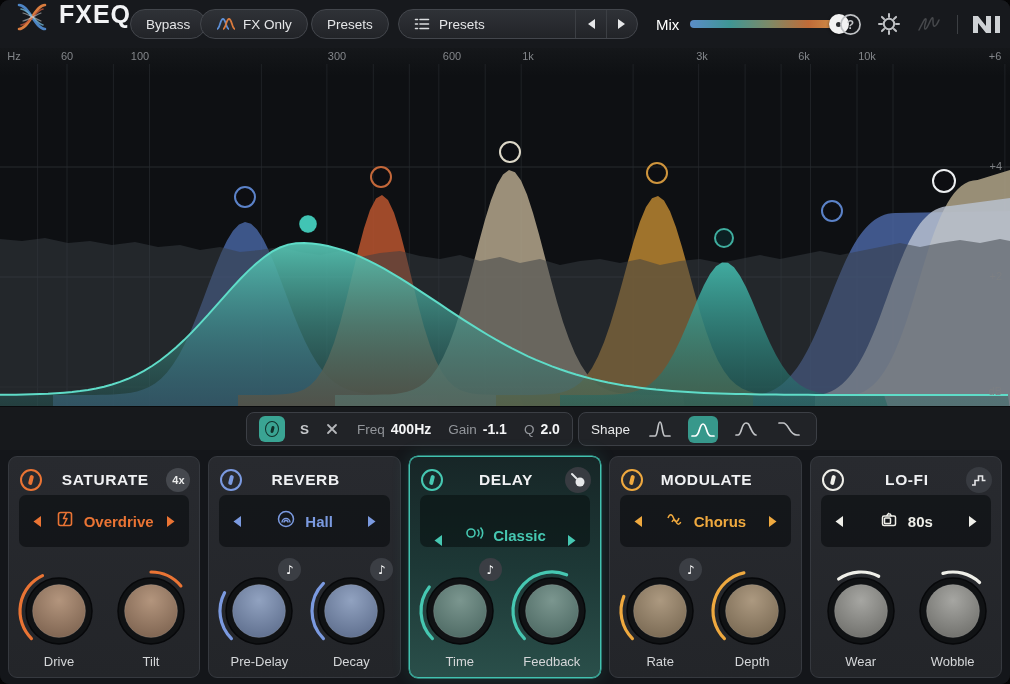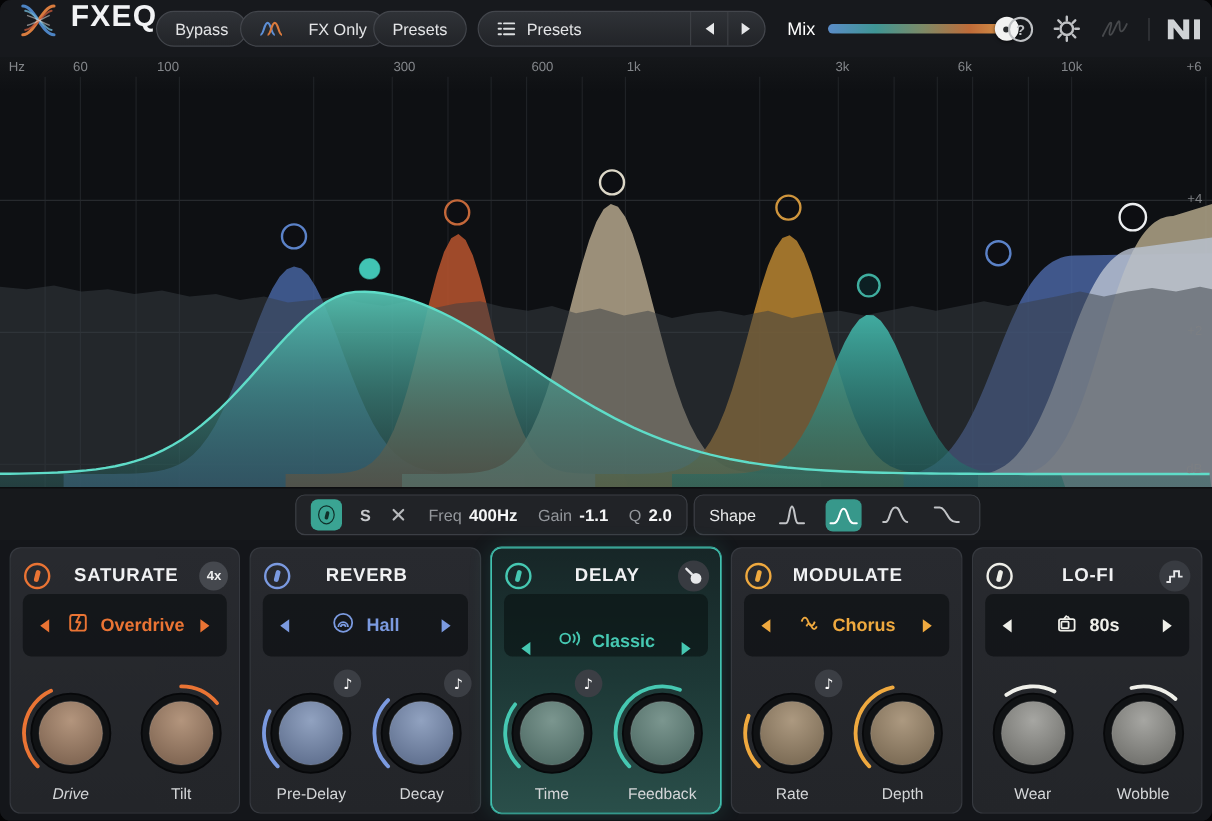--- a/index.html
+++ b/index.html
@@ -7,21 +7,21 @@
   button{font-family:inherit;cursor:pointer;}
 
   
   .topbar{position:absolute;top:0;left:0;width:100%;height:48px;background:#17191d;}
   .logo{position:absolute;left:14px;top:0;height:48px;display:flex;align-items:flex-start;gap:9px;}
   .app-title{color:#f2f3f5;font-size:25px;font-weight:bold;letter-spacing:1px;}
   .pill{position:absolute;top:9px;height:30px;border-radius:16px;box-sizing:border-box;
         background:linear-gradient(180deg,#2f3237,#222428);border:1px solid #43464c;
         color:#e4e5e7;font-size:13.5px;display:flex;align-items:center;justify-content:center;padding:0 15px;}
   .btn-bypass{left:130px;}
-  .btn-fxonly{left:200px;gap:21px;}
+  .btn-fxonly{left:200px;gap:7px;}
   .btn-limiter{left:311px;}
   .presets{left:398px;width:240px;padding:0;justify-content:flex-start;cursor:pointer;}
   .plabelwrap{display:flex;align-items:center;gap:9px;padding-left:15px;flex:1;}
   .pre-arrow{width:31px;height:100%;background:none;border:none;border-left:1px solid #3c3f44;
              display:flex;align-items:center;justify-content:center;padding:0;}
   .mix{position:absolute;left:656px;top:0;height:48px;display:flex;align-items:center;gap:11px;}
   .mix-label{color:#ffffff;font-size:15px;}
   .mix-track{position:relative;width:158px;height:8px;border-radius:4px;cursor:pointer;}
   .mix-handle{position:absolute;top:50%;width:20px;height:20px;border-radius:50%;background:#f2f2f2;
               transform:translate(-50%,-50%);box-shadow:0 1px 3px rgba(0,0,0,.6);display:flex;align-items:center;justify-content:center;}
@@ -233,21 +233,21 @@
       </svg>
     <div id="freq-ticks">
         <span class="ftick" style="left: 14px;">Hz</span>
         <span class="ftick" style="left: 67px;">60</span>
         <span class="ftick" style="left: 140px;">100</span>
         <span class="ftick" style="left: 337px;">300</span>
         <span class="ftick" style="left: 452px;">600</span>
         <span class="ftick" style="left: 528px;">1k</span>
         <span class="ftick" style="left: 702px;">3k</span>
         <span class="ftick" style="left: 804px;">6k</span>
-        <span class="ftick" style="left: 893px;">10k</span>
+        <span class="ftick" style="left: 867px;">10k</span>
         <span class="ftick" style="left: 995px;">+6</span>
       </div>
     <div id="db-ticks">
         <span class="dbtick" style="top: 112px;">+4</span>
         <span class="dbtick" style="top: 222px;">+2</span>
         <span class="dbtick" style="top: 337px;">dB</span>
       </div>
   </div>
 
   <div class="bandrow">
@@ -335,21 +335,21 @@
               <radialGradient id="kg0Drive" cx="0.5" cy="0.3" r="0.75">
         <stop offset="0" stop-color="#b3957d"></stop>
                 <stop offset="1" stop-color="#7d6350"></stop>
       </radialGradient>
             </defs>
       <circle cx="46" cy="46" r="33" fill="#101214" stroke="#07080a" stroke-width="1.5"></circle>
       <circle cx="46" cy="46" r="26.5" fill="url(#kg0Drive)"></circle>
       <circle cx="46" cy="46" r="26.5" fill="none" stroke="rgba(255,255,255,0.12)" stroke-width="1"></circle>
       <path d="M18.42,73.58 A39,39 0 0 1 29.52,10.65" fill="none" stroke="#ea7434" stroke-width="3.2" stroke-linecap="round"></path>
     </svg></div>
-        <div class="klabel" style="left: 4px; font-style: italic;">Drive</div>
+        <div class="klabel" style="left: 4px;">Drive</div>
         <div class="knob" style="left: 96px;"><svg width="92" height="92" viewBox="0 0 92 92">
       <defs>
               <radialGradient id="kg0Tilt" cx="0.5" cy="0.3" r="0.75">
         <stop offset="0" stop-color="#b3957d"></stop>
                 <stop offset="1" stop-color="#7d6350"></stop>
       </radialGradient>
             </defs>
       <circle cx="46" cy="46" r="33" fill="#101214" stroke="#07080a" stroke-width="1.5"></circle>
       <circle cx="46" cy="46" r="26.5" fill="url(#kg0Tilt)"></circle>
       <circle cx="46" cy="46" r="26.5" fill="none" stroke="rgba(255,255,255,0.12)" stroke-width="1"></circle>

